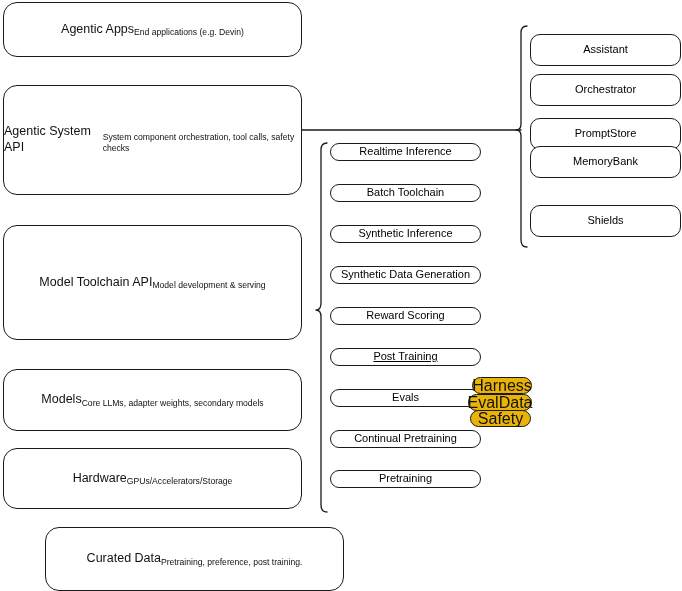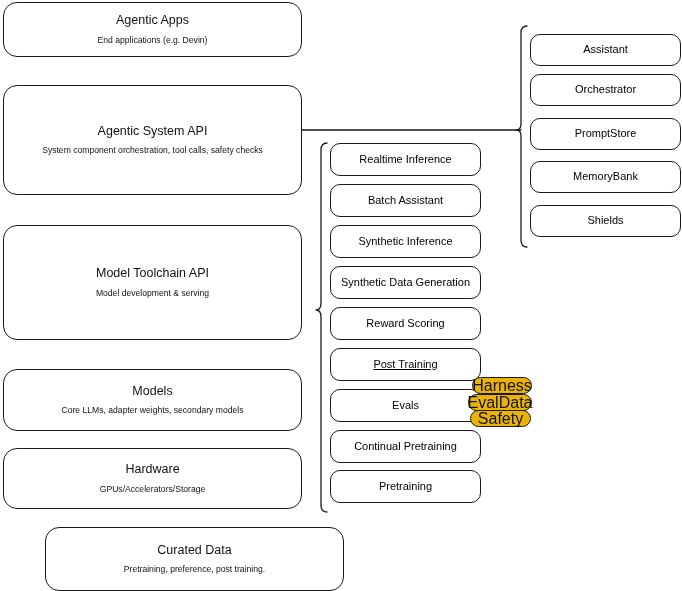--- a/index.html
+++ b/index.html
@@ -23,21 +23,21 @@
     height: 591px;
   }
 
   .box {
     position: absolute;
     box-sizing: border-box;
     border: 1.3px solid #1a1a1a;
     border-radius: 12px;
     background: #ffffff;
     display: flex;
-    flex-direction: column;
+    flex-direction: row;
     align-items: center;
     justify-content: center;
     text-align: left;
     line-height: 1.25;
   }
 
   
   .layer-box {
     left: 3px;
     width: 299px;
@@ -50,21 +50,21 @@
   .layer-sub {
     font-size: 8.6px;
     color: #111111;
     margin-top: 6px;
   }
 
   
   .mid-box {
     left: 330px;
     width: 151px;
-    height: 33px;
+    height: 18px;
     border-radius: 10px;
     border-width: 1.4px;
     font-size: 11px;
   }
 
   
   .right-box {
     left: 530px;
     width: 151px;
     height: 32px;
@@ -152,21 +152,21 @@
 
   <div class="box layer-box" style="top:527px;height:64px;margin-left:42px;">
     <div class="layer-title">Curated Data</div>
     <div class="layer-sub">Pretraining, preference, post training.</div>
   </div>
 
   <div class="box mid-box" style="top:143px;">
     <span>Realtime Inference</span>
   </div>
   <div class="box mid-box" style="top:184px;">
-    <span>Batch Assistant</span>
+    <span>Batch Toolchain</span>
   </div>
   <div class="box mid-box" style="top:225px;">
     <span>Synthetic Inference</span>
   </div>
   <div class="box mid-box" style="top:266px;">
     <span>Synthetic Data Generation</span>
   </div>
   <div class="box mid-box" style="top:307px;">
     <span>Reward Scoring</span>
   </div>
@@ -195,20 +195,20 @@
 
   <div class="box right-box" style="top:34px;">
     <span>Assistant</span>
   </div>
   <div class="box right-box" style="top:74px;">
     <span>Orchestrator</span>
   </div>
   <div class="box right-box" style="top:118px;">
     <span>PromptStore</span>
   </div>
-  <div class="box right-box" style="top:161px;">
+  <div class="box right-box" style="top:146px;">
     <span>MemoryBank</span>
   </div>
   <div class="box right-box" style="top:205px;">
     <span>Shields</span>
   </div>
 
 </div>
 
 </body></html>

